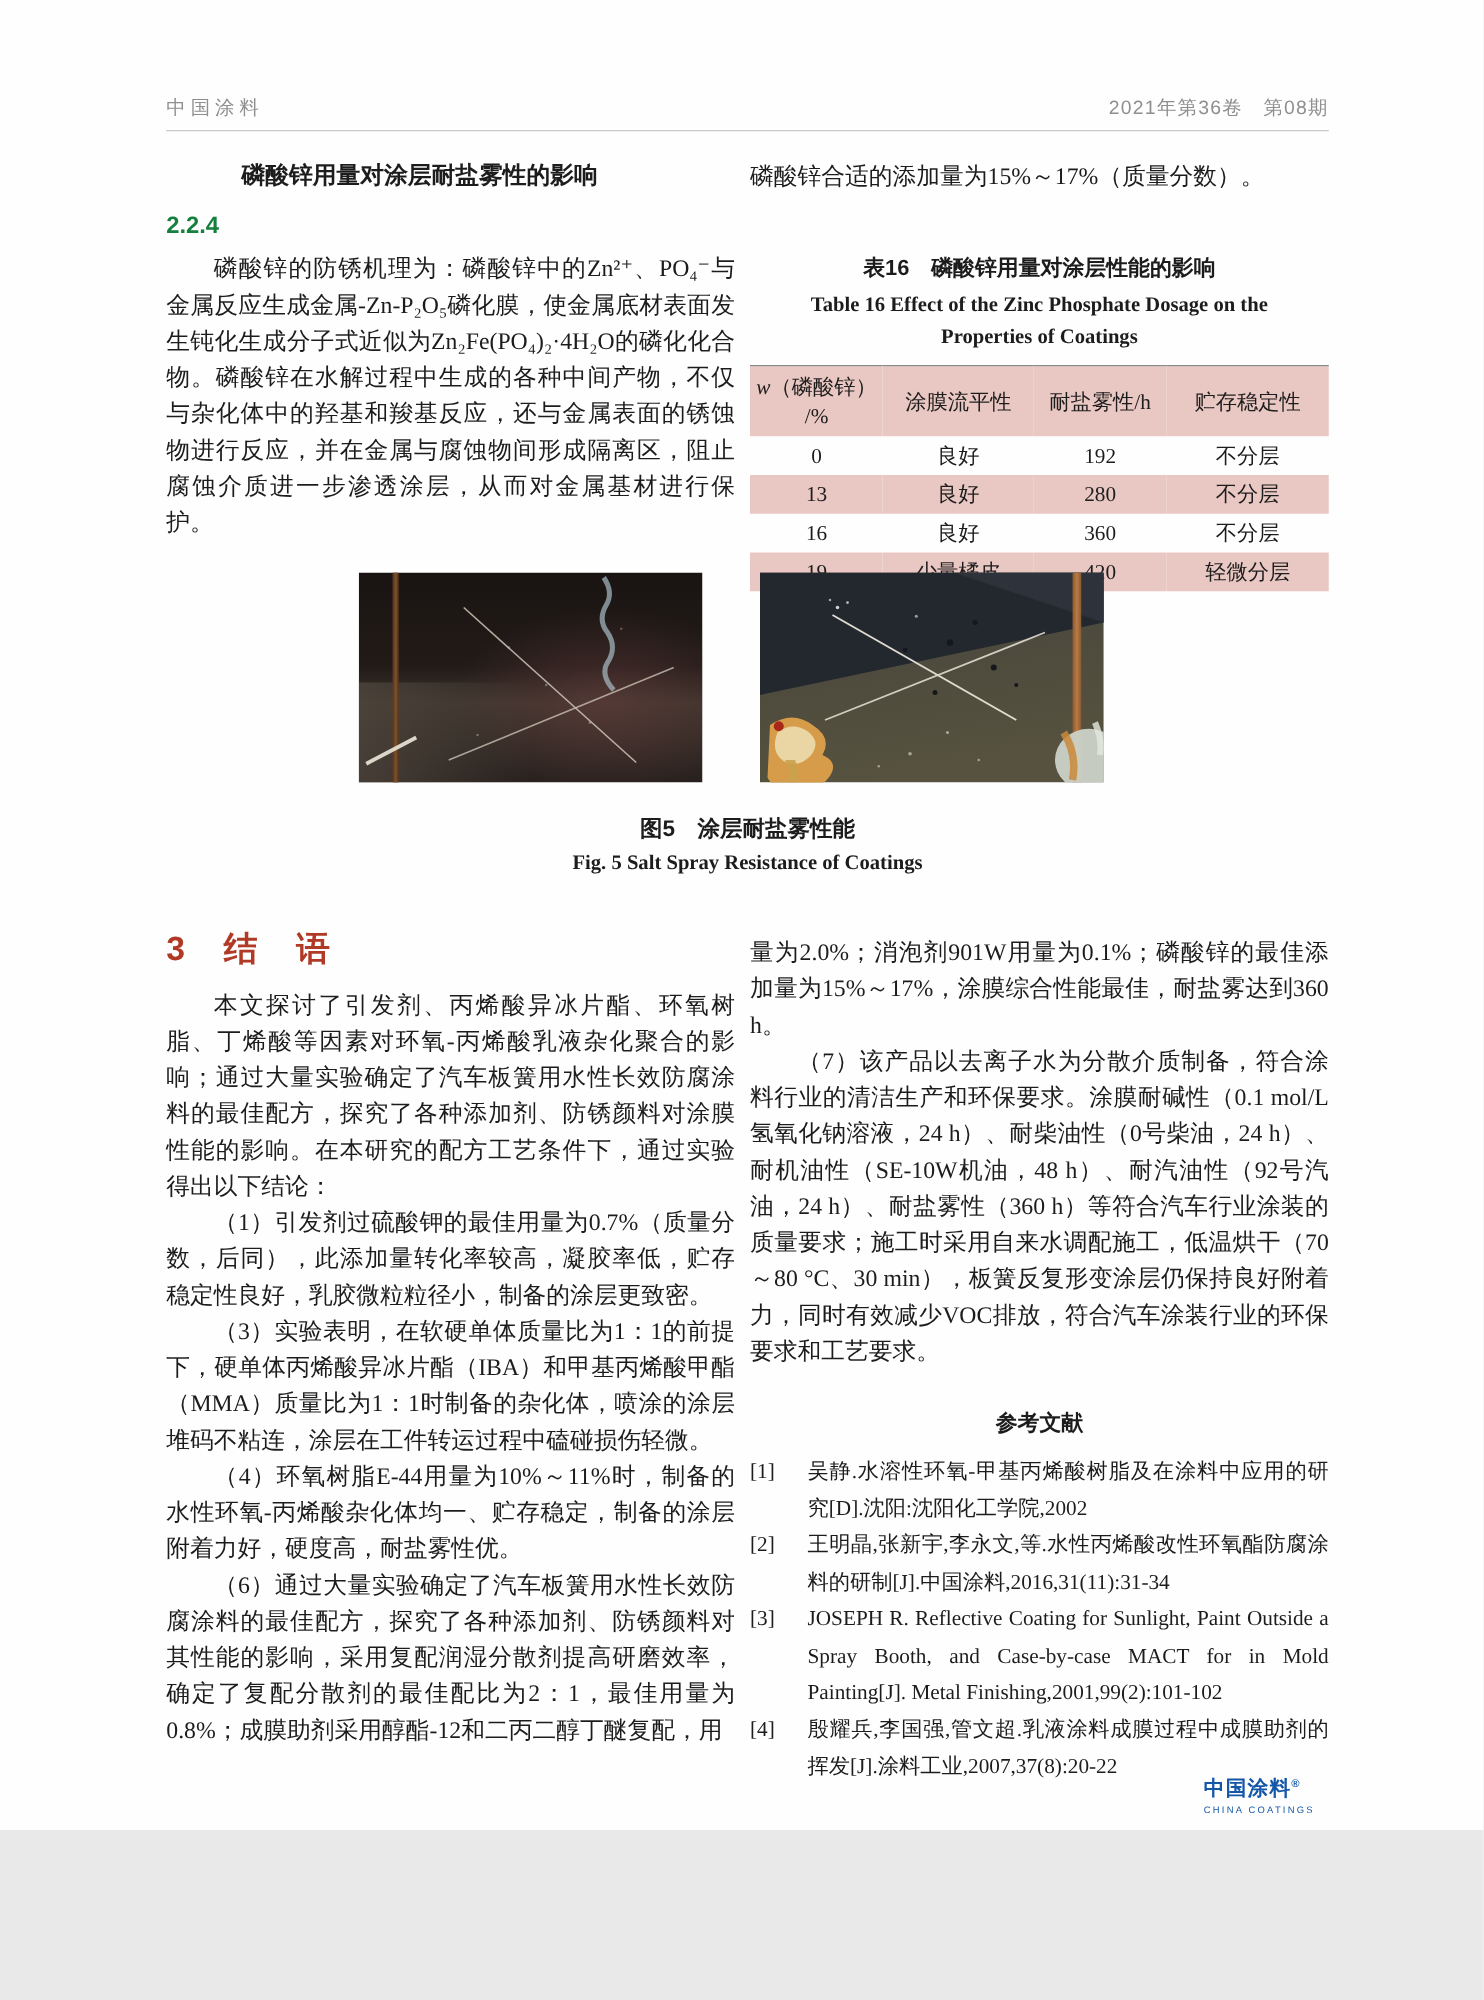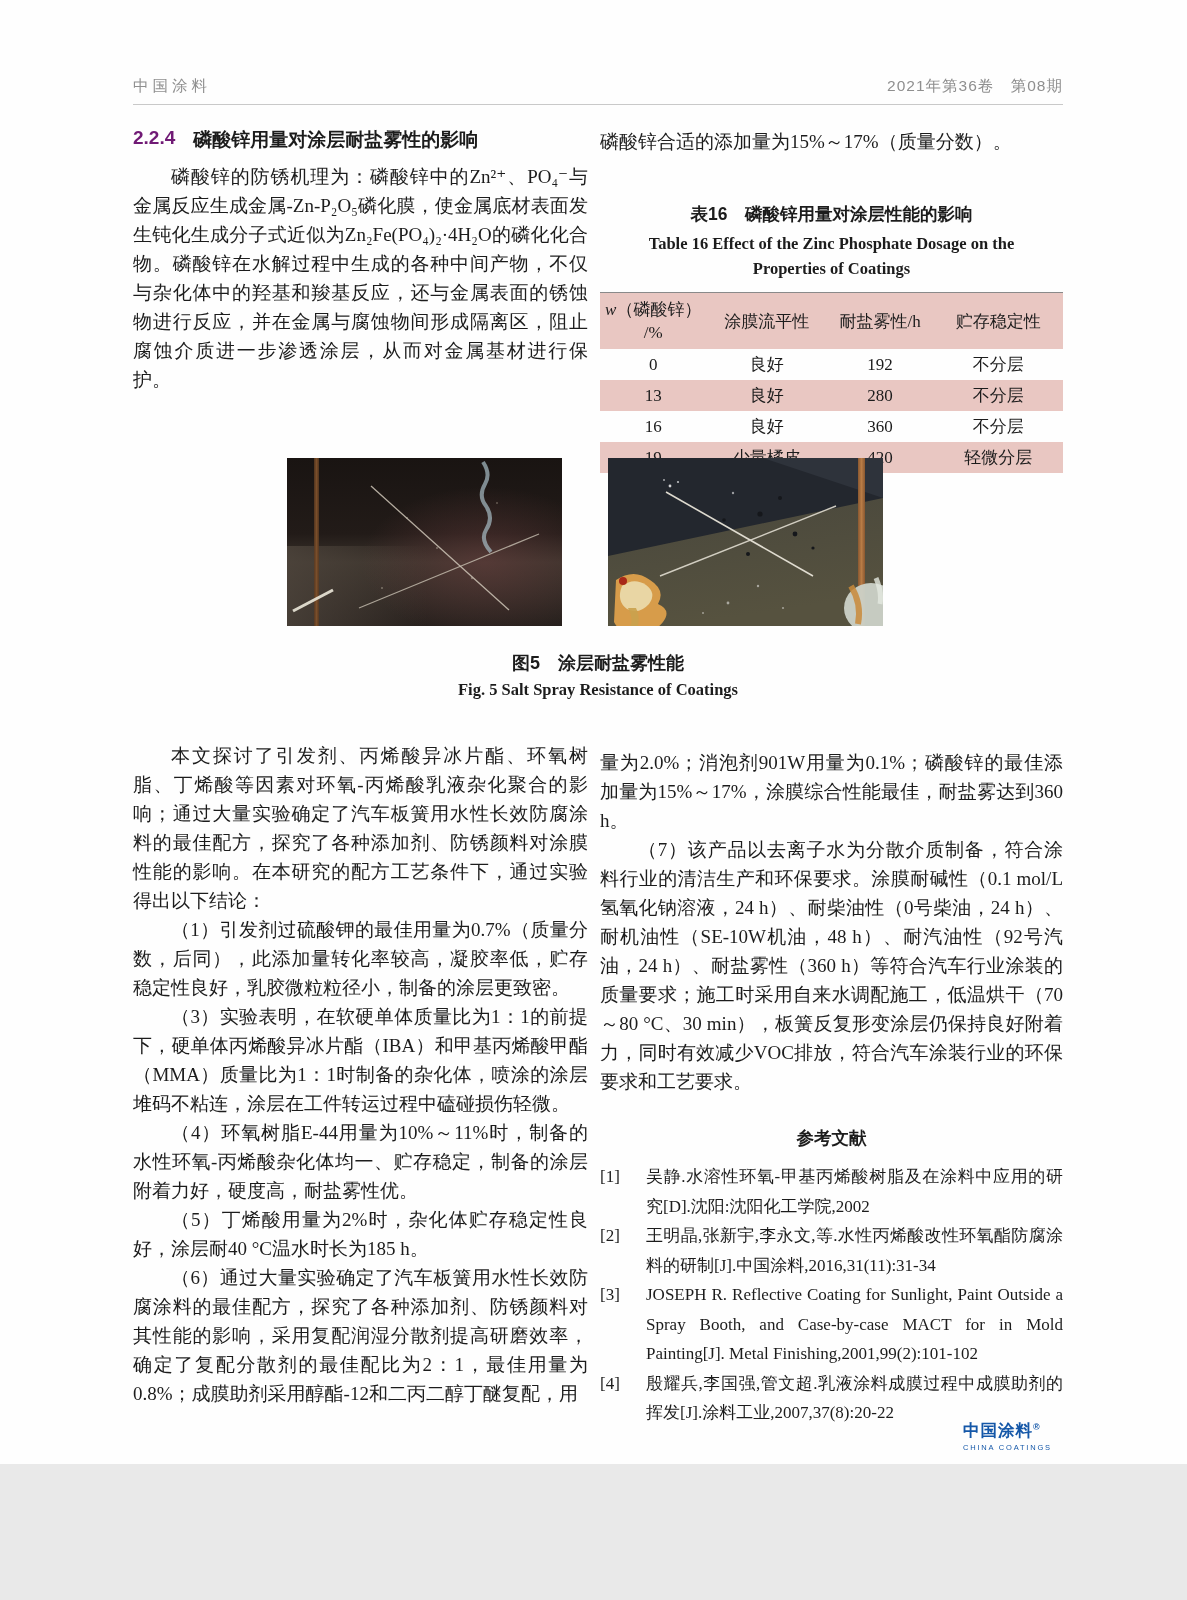--- a/index.html
+++ b/index.html
@@ -15,21 +15,21 @@
 
   
   .body-p{font-size:19px;line-height:29px;text-align:justify;margin:0;text-indent:2em;}
   .no-indent{text-indent:0;}
 
   
   .col-lt{position:absolute;top:127px;left:133px;width:455px;}
   .col-rt{position:absolute;top:127px;left:600px;width:463px;}
   .sec-head{display:flex;gap:18px;font-family:"Liberation Sans","DejaVu Sans",sans-serif;
             font-weight:bold;font-size:19px;margin-bottom:9px;}
-  .sec-num{color:#701a75;}
+  .sec-num{color:#15803d;margin-top:43px;}
 
   
   .tbl-wrap{margin-top:46px;}
   .tbl-title-zh{text-align:center;font-family:"Liberation Sans","DejaVu Sans",sans-serif;
                 font-weight:bold;font-size:17.5px;}
   .tbl-title-en{text-align:center;font-weight:bold;font-size:16.5px;line-height:25px;margin-top:5px;}
   table.t16{width:100%;border-collapse:collapse;margin-top:11px;font-size:17px;border-top:1.5px solid #8a8a8a;}
   table.t16 th{background:#e9c7c2;font-weight:normal;padding:5px 2px;line-height:23px;vertical-align:middle;}
   table.t16 td{text-align:center;padding:3px 2px;line-height:25px;}
   table.t16 tbody tr:nth-child(even){background:#e9c7c2;}
@@ -220,25 +220,25 @@
         <ellipse cx="263" cy="150" rx="27" ry="25" fill="#ccd2c8" opacity="0.95"></ellipse>
         <path d="M243,128 q11,18 7,38" stroke="#c98a3a" stroke-width="6" fill="none" opacity="0.85"></path>
         <path d="M268,120 q6,14 4,26" stroke="#e4e8e0" stroke-width="5" fill="none" opacity="0.8"></path>
       </svg>
     </div>
     <div class="fig-zh">图5　涂层耐盐雾性能</div>
     <div class="fig-en">Fig. 5   Salt Spray Resistance of Coatings</div>
   </div>
 
   <div class="col-lb">
+    <div class="concl-head">3　结　语</div>
     <p class="body-p">本文探讨了引发剂、丙烯酸异冰片酯、环氧树脂、丁烯酸等因素对环氧-丙烯酸乳液杂化聚合的影响；通过大量实验确定了汽车板簧用水性长效防腐涂料的最佳配方，探究了各种添加剂、防锈颜料对涂膜性能的影响。在本研究的配方工艺条件下，通过实验得出以下结论：</p>
     <p class="body-p">（1）引发剂过硫酸钾的最佳用量为0.7%（质量分数，后同），此添加量转化率较高，凝胶率低，贮存稳定性良好，乳胶微粒粒径小，制备的涂层更致密。</p>
     <p class="body-p">（3）实验表明，在软硬单体质量比为1：1的前提下，硬单体丙烯酸异冰片酯（IBA）和甲基丙烯酸甲酯（MMA）质量比为1：1时制备的杂化体，喷涂的涂层堆码不粘连，涂层在工件转运过程中磕碰损伤轻微。</p>
     <p class="body-p">（4）环氧树脂E-44用量为10%～11%时，制备的水性环氧-丙烯酸杂化体均一、贮存稳定，制备的涂层附着力好，硬度高，耐盐雾性优。</p>
-    <p class="body-p">（5）丁烯酸用量为2%时，杂化体贮存稳定性良好，涂层耐40 °C温水时长为185 h。</p>
     <p class="body-p">（6）通过大量实验确定了汽车板簧用水性长效防腐涂料的最佳配方，探究了各种添加剂、防锈颜料对其性能的影响，采用复配润湿分散剂提高研磨效率，确定了复配分散剂的最佳配比为2：1，最佳用量为0.8%；成膜助剂采用醇酯-12和二丙二醇丁醚复配，用</p>
   </div>
 
   <div class="col-rb">
     <p class="body-p no-indent">量为2.0%；消泡剂901W用量为0.1%；磷酸锌的最佳添加量为15%～17%，涂膜综合性能最佳，耐盐雾达到360 h。</p>
     <p class="body-p">（7）该产品以去离子水为分散介质制备，符合涂料行业的清洁生产和环保要求。涂膜耐碱性（0.1 mol/L氢氧化钠溶液，24 h）、耐柴油性（0号柴油，24 h）、耐机油性（SE-10W机油，48 h）、耐汽油性（92号汽油，24 h）、耐盐雾性（360 h）等符合汽车行业涂装的质量要求；施工时采用自来水调配施工，低温烘干（70～80 °C、30 min），板簧反复形变涂层仍保持良好附着力，同时有效减少VOC排放，符合汽车涂装行业的环保要求和工艺要求。</p>
 
     <div class="ref-head">参考文献</div>
     <div class="ref">
       <span class="ref-num">[1]</span>

